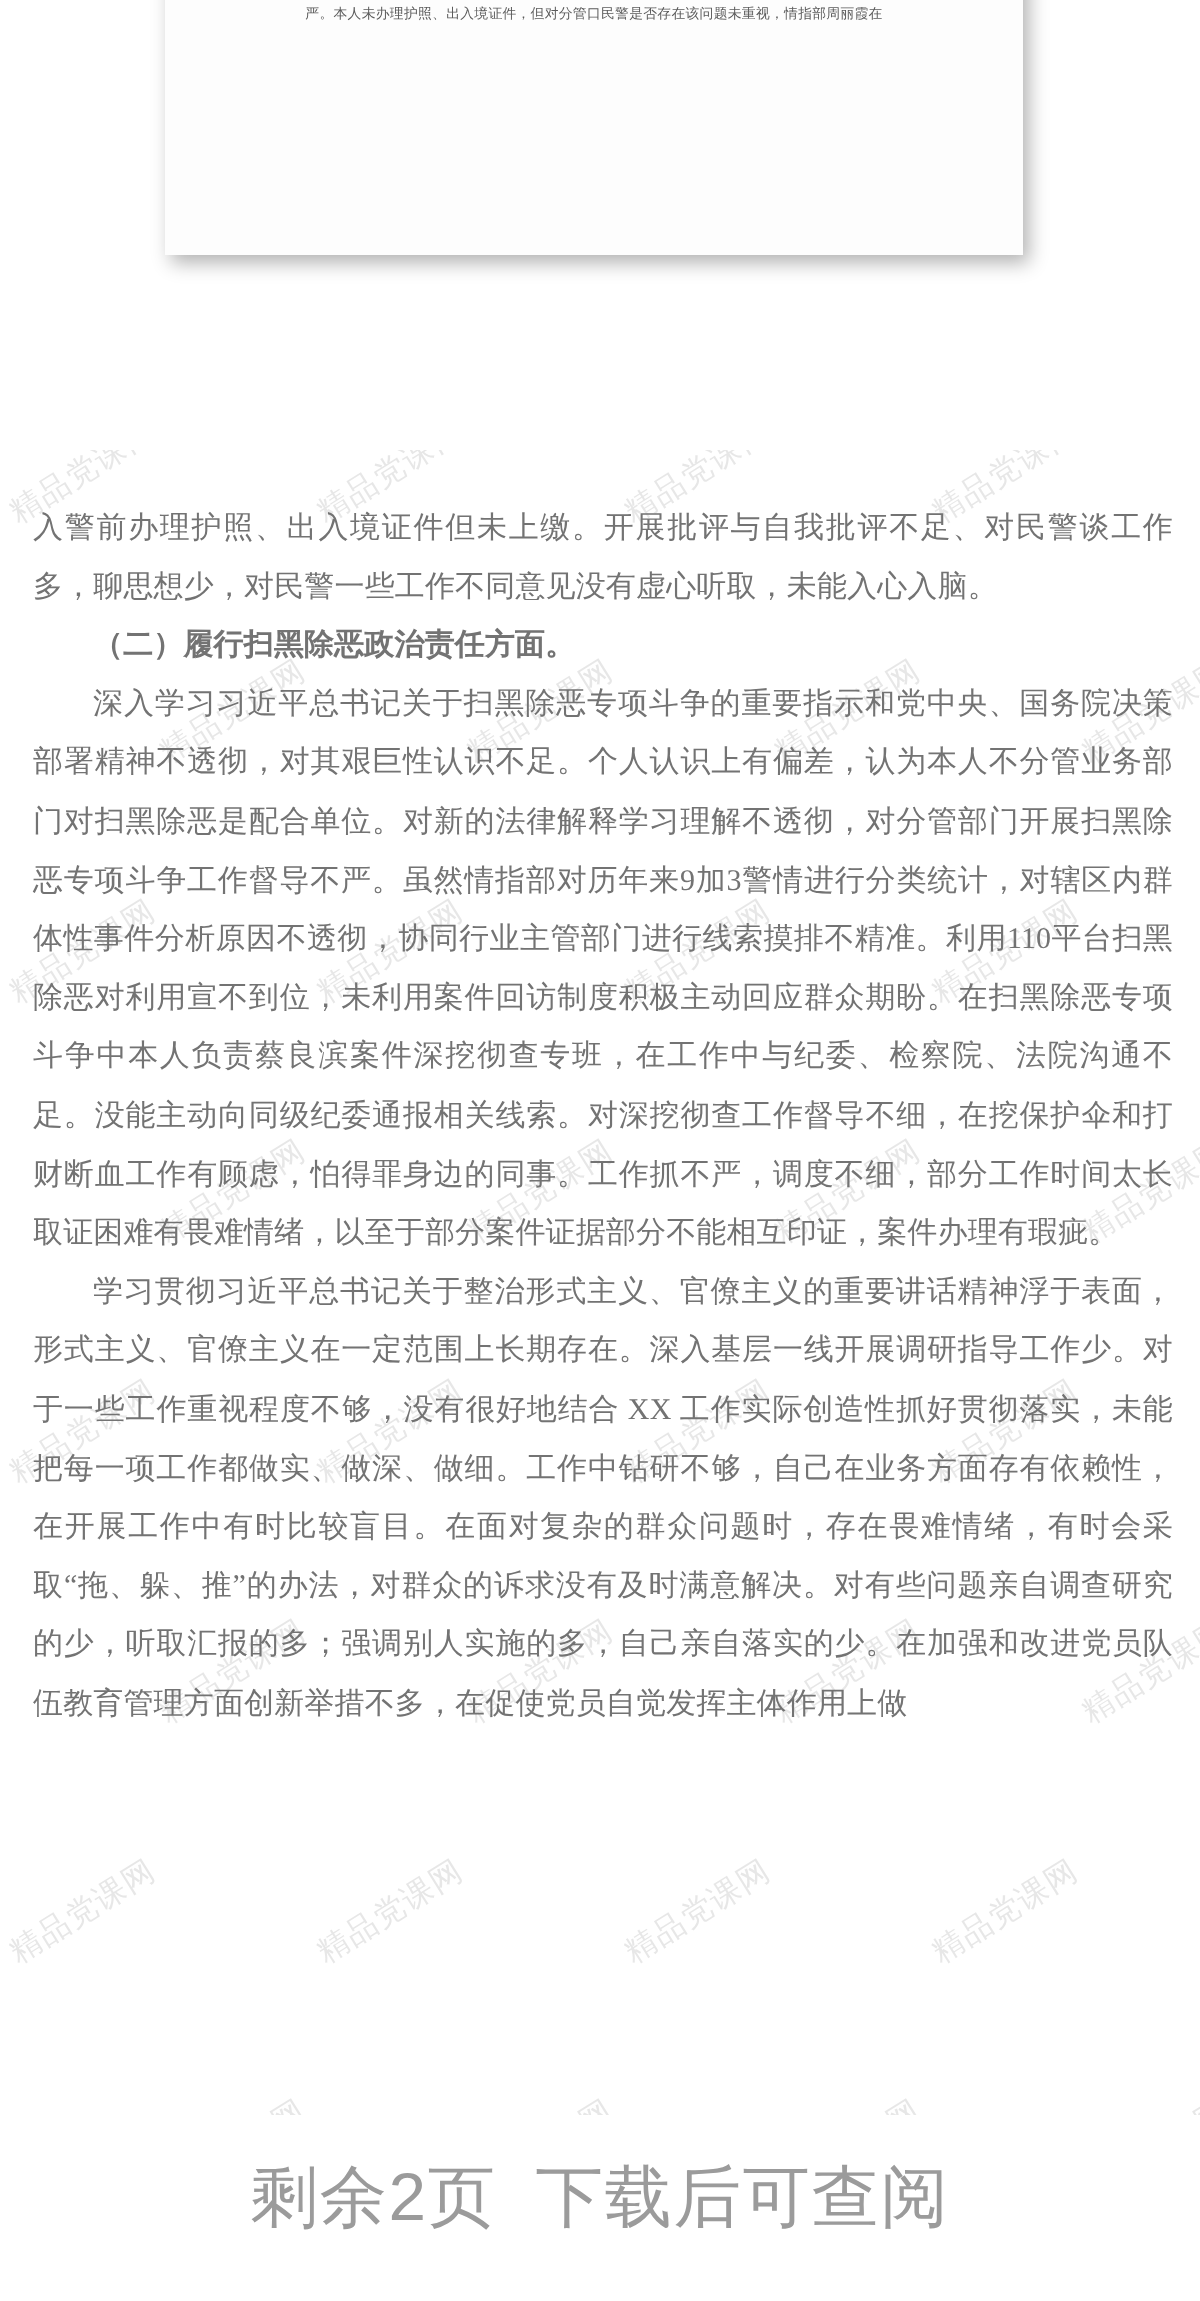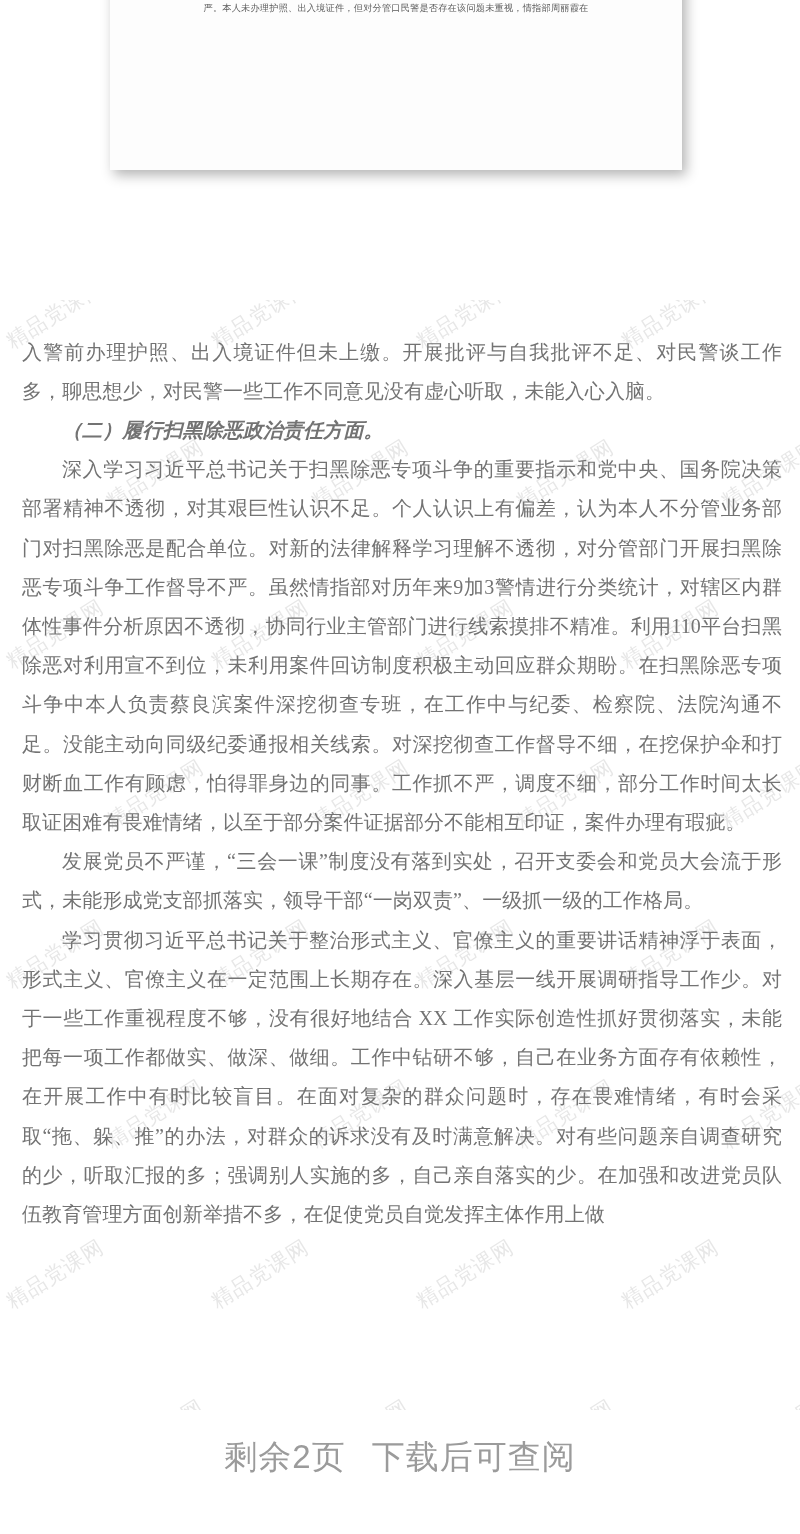--- a/index.html
+++ b/index.html
@@ -30,21 +30,21 @@
     position: absolute;
     left: 0;
     right: 0;
     top: 36px;
     text-align: center;
     font-size: 9.2px;
     line-height: 14px;
     color: #5b5b5b;
     letter-spacing: 0.2px;
     white-space: nowrap;
-    font-family: Liberation Mono, monospace;
+    font-family: Liberation Serif, serif;
   }
 
   
   #watermark-layer {
     position: absolute;
     left: 0;
     top: 300px;
     width: 800px;
     height: 1110px;
     pointer-events: none;
@@ -84,38 +84,37 @@
     top: 333px;
     left: 0;
     right: 0;
   }
   #doc-body .para.indent {
     text-indent: 2em;
   }
   #doc-body .heading {
     font-weight: bold;
     text-indent: 2em;
-    font-style: italic;
   }
   #doc-body .flow {
     position: absolute;
     top: 411px;
     left: 0;
     right: 0;
   }
 
   
   #footer-cta {
     position: absolute;
     left: 0;
     right: 0;
     top: 1435px;
     text-align: center;
     font-family: "Liberation Sans", "DejaVu Sans", sans-serif;
-    font-size: 33px;
+    font-size: 45px;
     color: #9b9b9b;
     letter-spacing: 1px;
     z-index: 3;
     user-select: none;
   }
   #footer-cta .cta-sep {
     display: inline-block;
     width: 26px;
   }
 </style>
@@ -169,21 +168,20 @@
 
   <p class="para indent first" style="text-indent:0;">入警前办理护照、出入境证件但未上缴。开展批评与自我批评不足、对民警谈工作多，聊思想少，对民警一些工作不同意见没有虚心听取，未能入心入脑。</p>
 
   <div class="flow">
     <p class="para heading">（二）履行扫黑除恶政治责任方面。</p>
 
     <p class="para indent">深入学习习近平总书记关于扫黑除恶专项斗争的重要指示和党中央、国务院决策部署精神不透彻，对其艰巨性认识不足。个人认识上有偏差，认为本人不分管业务部门对扫黑除恶是配合单位。对新的法律解释学习理解不透彻，对分管部门开展扫黑除恶专项斗争工作督导不严。虽然情指部对历年来9加3警情进行分类统计，对辖区内群体性事件分析原因不透彻，协同行业主管部门进行线索摸排不精准。利用110平台扫黑除恶对利用宣不到位，未利用案件回访制度积极主动回应群众期盼。在扫黑除恶专项斗争中本人负责蔡良滨案件深挖彻查专班，在工作中与纪委、检察院、法院沟通不足。没能主动向同级纪委通报相关线索。对深挖彻查工作督导不细，在挖保护伞和打财断血工作有顾虑，怕得罪身边的同事。工作抓不严，调度不细，部分工作时间太长取证困难有畏难情绪，以至于部分案件证据部分不能相互印证，案件办理有瑕疵。</p>
 
 
 
-    <p class="para indent">发展党员不严谨，“三会一课”制度没有落到实处，召开支委会和党员大会流于形式，未能形成党支部抓落实，领导干部“一岗双责”、一级抓一级的工作格局。</p>
 
 
     <p class="para indent">学习贯彻习近平总书记关于整治形式主义、官僚主义的重要讲话精神浮于表面，形式主义、官僚主义在一定范围上长期存在。深入基层一线开展调研指导工作少。对于一些工作重视程度不够，没有很好地结合 XX 工作实际创造性抓好贯彻落实，未能把每一项工作都做实、做深、做细。工作中钻研不够，自己在业务方面存有依赖性，在开展工作中有时比较盲目。在面对复杂的群众问题时，存在畏难情绪，有时会采取“拖、躲、推”的办法，对群众的诉求没有及时满意解决。对有些问题亲自调查研究的少，听取汇报的多；强调别人实施的多，自己亲自落实的少。在加强和改进党员队伍教育管理方面创新举措不多，在促使党员自觉发挥主体作用上做</p>
   </div>
 
 </div>
 
 <div id="footer-cta">
   <span>剩余2页</span><span class="cta-sep"></span><span>下载后可查阅</span>
 </div>

